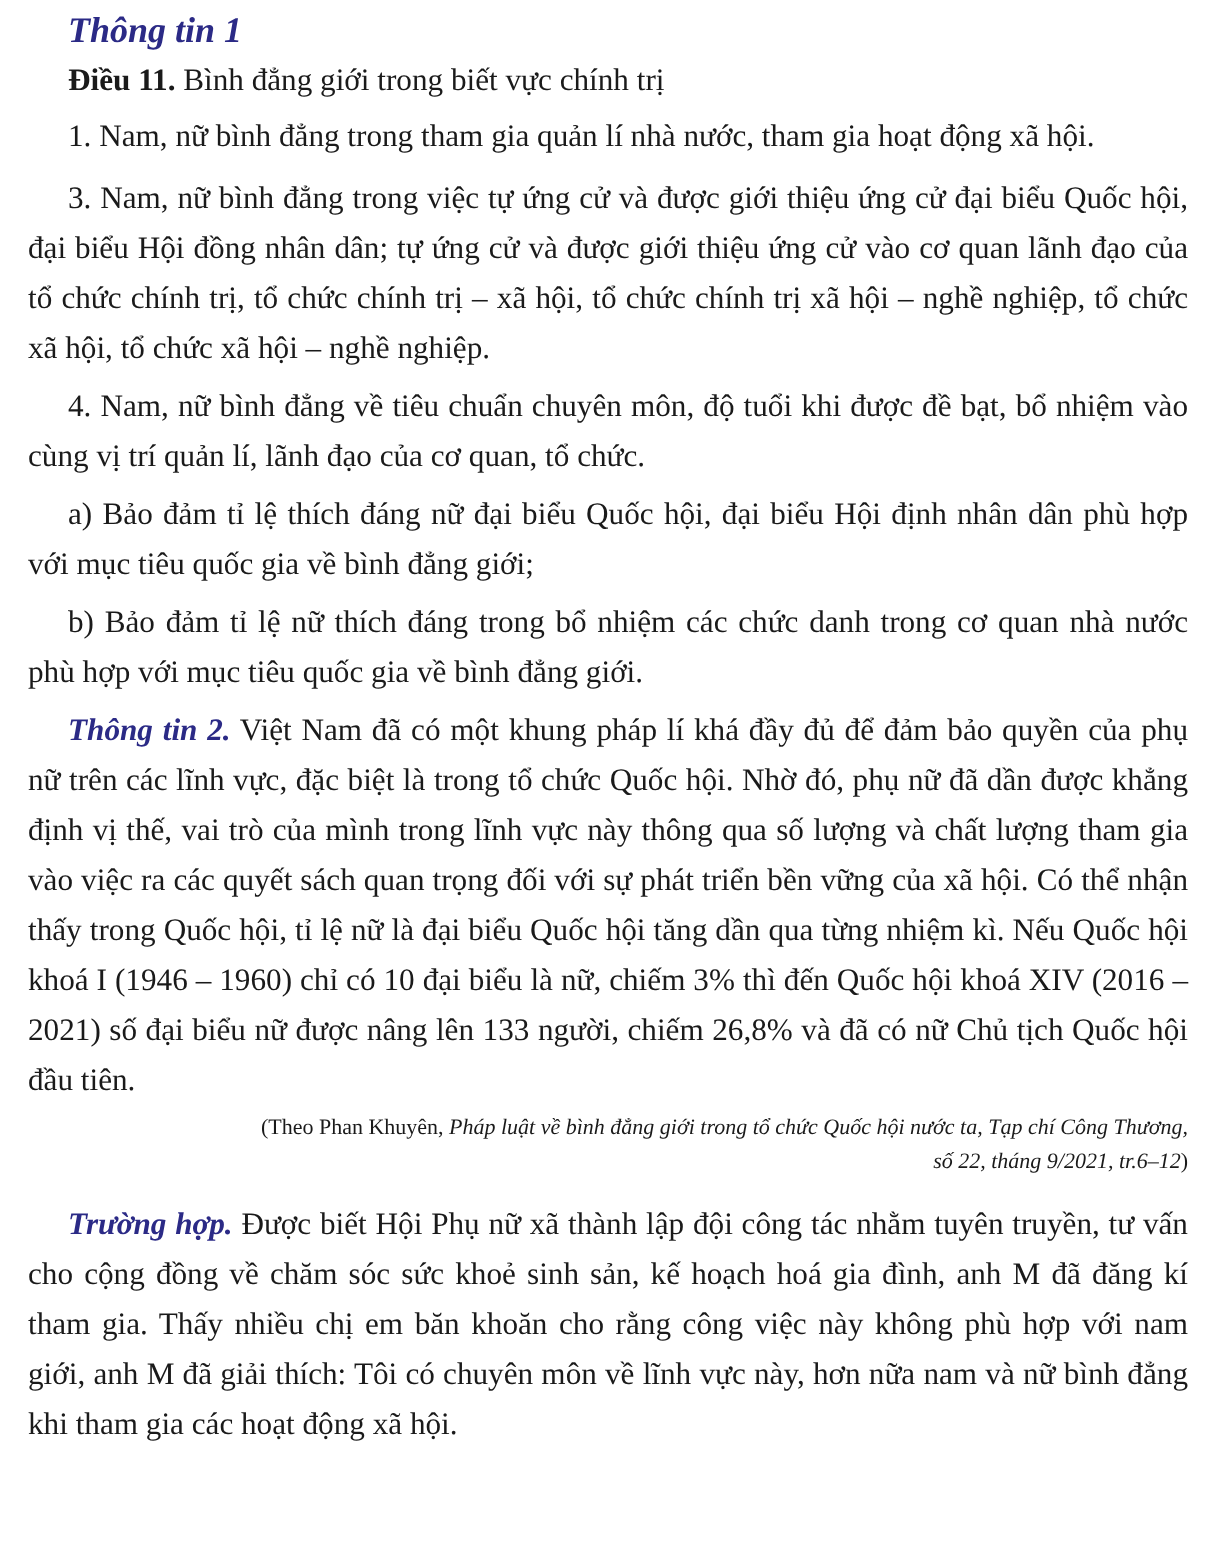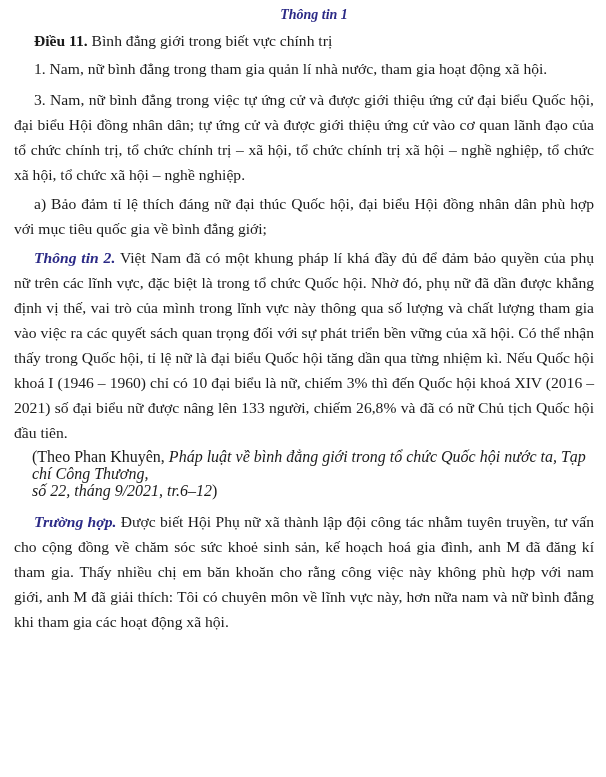--- a/index.html
+++ b/index.html
@@ -4,37 +4,37 @@
   <style>
     html, body { margin: 0; padding: 0; background: #ffffff; }
     body {
       width: 606px; height: 777px; overflow: hidden;
       font-family: "Liberation Serif", "DejaVu Serif", serif;
       color: #1a1a1a;
       font-size: 15.6px;
     }
     .page { position: relative; padding: 4px 12px 0 32px; }
     .accent { color: #2b2a86; font-weight: bold; font-style: italic; }
-    .h-info1 { font-size: 14px; line-height: 22px; margin: 0 0 3px 2px; text-align: center; }
+    .h-info1 { font-size: 18px; line-height: 22px; margin: 0 0 3px 2px; }
     .law-title { font-weight: bold; line-height: 24px; margin: 0 0 2px 2px; font-size: 16px; }
     .article { line-height: 24px; margin: 0 0 3px 2px; }
     .article b { font-weight: bold; }
     p { margin: 0; }
     .para {
       text-indent: 20px;
       line-height: 25px;
       margin-left: -18px;
       text-align: justify;
       margin-bottom: 4px;
     }
     .para.single { margin-bottom: 6px; }
     .para.info2 { margin-top: 2px; margin-bottom: 3px; }
     .citation {
-      text-align: left;
-      font-size: 16px;
+      text-align: right;
+      font-size: 11px;
       line-height: 17px;
       margin: 0 0 10px 0;
       padding-right: 0;
     }
     .citation i { font-style: italic; }
     .para.case { margin-top: 0; }
   </style>
 </head>
 <body>
 
@@ -42,21 +42,23 @@
 
   <div class="h-info1 accent">Thông tin 1</div>
 
 
   <div class="article">
     <b>Điều 11.</b><span> Bình đẳng giới trong biết vực chính trị</span>
   </div>
 
   <p class="para single">1. Nam, nữ bình đẳng trong tham gia quản lí nhà nước, tham gia hoạt động xã hội.</p>
   <p class="para">3. Nam, nữ bình đẳng trong việc tự ứng cử và được giới thiệu ứng cử đại biểu Quốc hội, đại biểu Hội đồng nhân dân; tự ứng cử và được giới thiệu ứng cử vào cơ quan lãnh đạo của tổ chức chính trị, tổ chức chính trị – xã hội, tổ chức chính trị xã hội – nghề nghiệp, tổ chức xã hội, tổ chức xã hội – nghề nghiệp.</p>
-  <p class="para">a) Bảo đảm tỉ lệ thích đáng nữ đại thúc Quốc hội, đại biểu Hội đồng nhân dân phù hợp với mục tiêu quốc gia về bình đẳng giới;</p>
+  <p class="para">4. Nam, nữ bình đẳng về tiêu chuẩn chuyên môn, độ tuổi khi được đề bạt, bổ nhiệm vào cùng vị trí quản lí, lãnh đạo của cơ quan, tổ chức.</p>
+  <p class="para">a) Bảo đảm tỉ lệ thích đáng nữ đại biểu Quốc hội, đại biểu Hội định nhân dân phù hợp với mục tiêu quốc gia về bình đẳng giới;</p>
+  <p class="para">b) Bảo đảm tỉ lệ nữ thích đáng trong bổ nhiệm các chức danh trong cơ quan nhà nước phù hợp với mục tiêu quốc gia về bình đẳng giới.</p>
 
   <p class="para info2"><span class="accent">Thông tin 2.</span><span> Việt Nam đã có một khung pháp lí khá đầy đủ để đảm bảo quyền của phụ nữ trên các lĩnh vực, đặc biệt là trong tổ chức Quốc hội. Nhờ đó, phụ nữ đã dần được khẳng định vị thế, vai trò của mình trong lĩnh vực này thông qua số lượng và chất lượng tham gia vào việc ra các quyết sách quan trọng đối với sự phát triển bền vững của xã hội. Có thể nhận thấy trong Quốc hội, tỉ lệ nữ là đại biểu Quốc hội tăng dần qua từng nhiệm kì. Nếu Quốc hội khoá I (1946 – 1960) chỉ có 10 đại biểu là nữ, chiếm 3% thì đến Quốc hội khoá XIV (2016 – 2021) số đại biểu nữ được nâng lên 133 người, chiếm 26,8% và đã có nữ Chủ tịch Quốc hội đầu tiên.</span></p>
 
   <div class="citation">
     <span>(Theo Phan Khuyên, </span><i>Pháp luật về bình đẳng giới trong tổ chức Quốc hội nước ta, Tạp chí Công Thương,</i><br>
     <i>số 22, tháng 9/2021, tr.6–12</i><span>)</span>
   </div>
 
   <p class="para case"><span class="accent">Trường hợp.</span><span> Được biết Hội Phụ nữ xã thành lập đội công tác nhằm tuyên truyền, tư vấn cho cộng đồng về chăm sóc sức khoẻ sinh sản, kế hoạch hoá gia đình, anh M đã đăng kí tham gia. Thấy nhiều chị em băn khoăn cho rằng công việc này không phù hợp với nam giới, anh M đã giải thích: Tôi có chuyên môn về lĩnh vực này, hơn nữa nam và nữ bình đẳng khi tham gia các hoạt động xã hội.</span></p>
 

